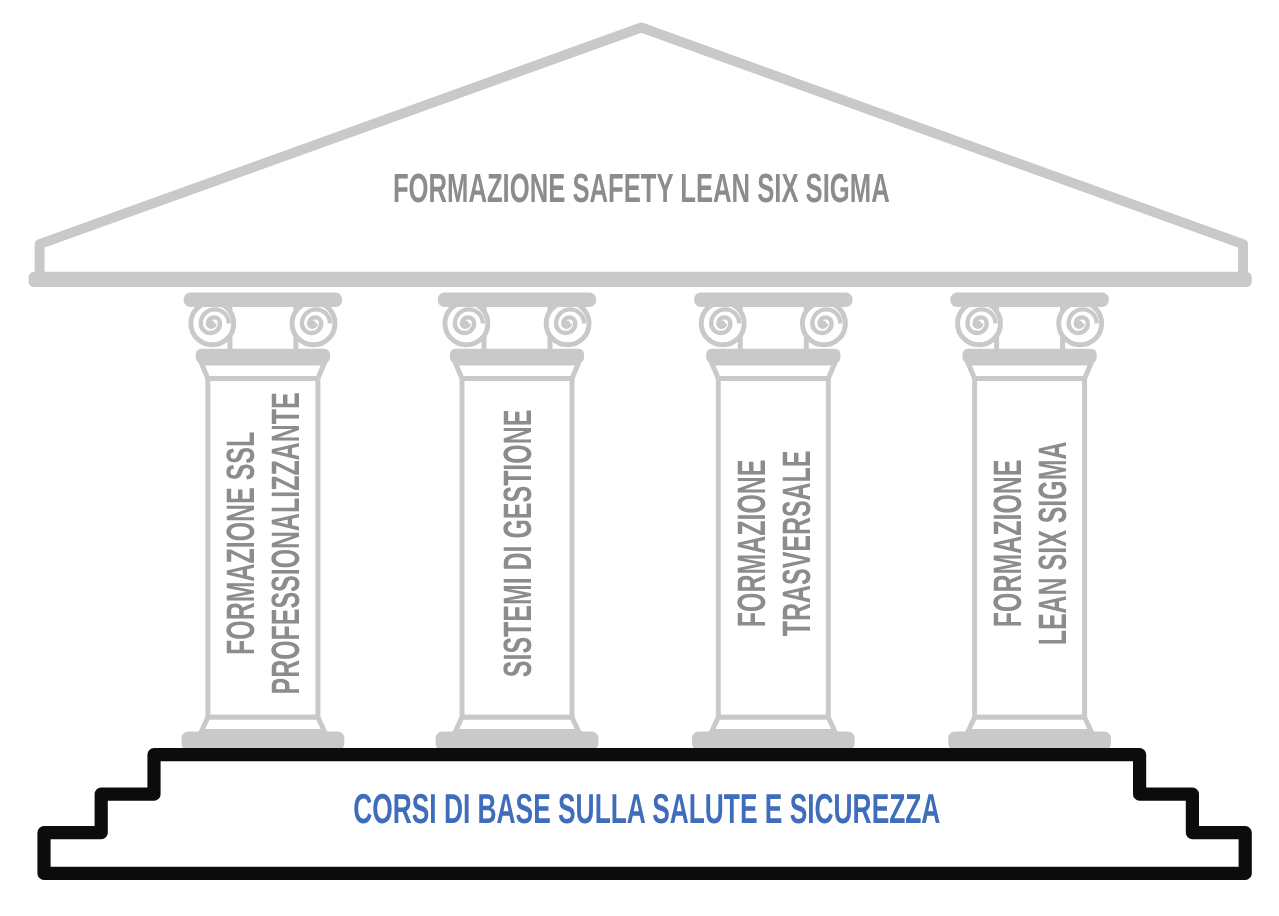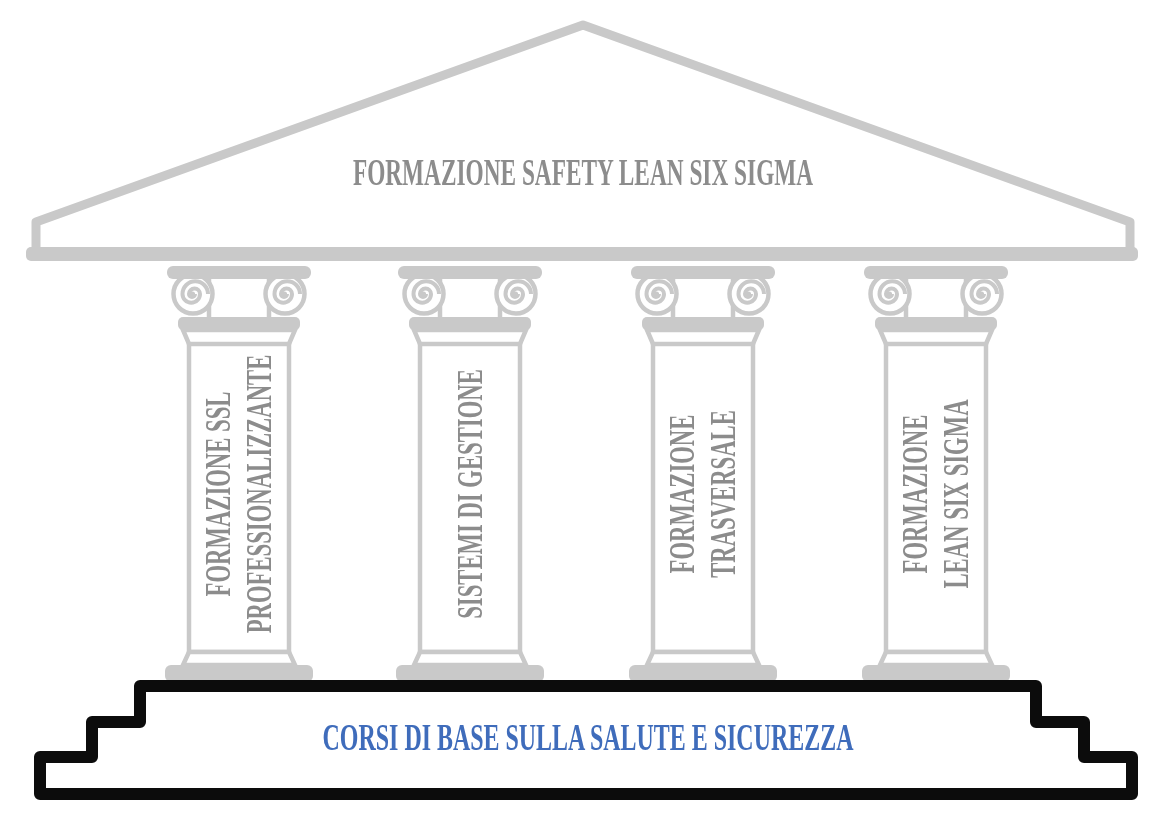--- a/index.html
+++ b/index.html
@@ -8,21 +8,20 @@
     width: 1163px;
     height: 833px;
     background: var(--background, #ffffff);
     overflow: hidden;
     font-family: "Liberation Sans", sans-serif;
   }
   #stage {
     position: relative;
     width: 1163px;
     height: 652px;
-    font-family: Liberation Serif, serif;
   }
   #temple-svg {
     position: absolute;
     left: 0;
     top: 0;
   }
   
   .gfill   { fill: var(--temple-gray, #c9c9c9); }
   .wfill   { fill: #ffffff; stroke: var(--temple-gray, #c9c9c9); stroke-width: 4.5; }
   .pediment-shape {

